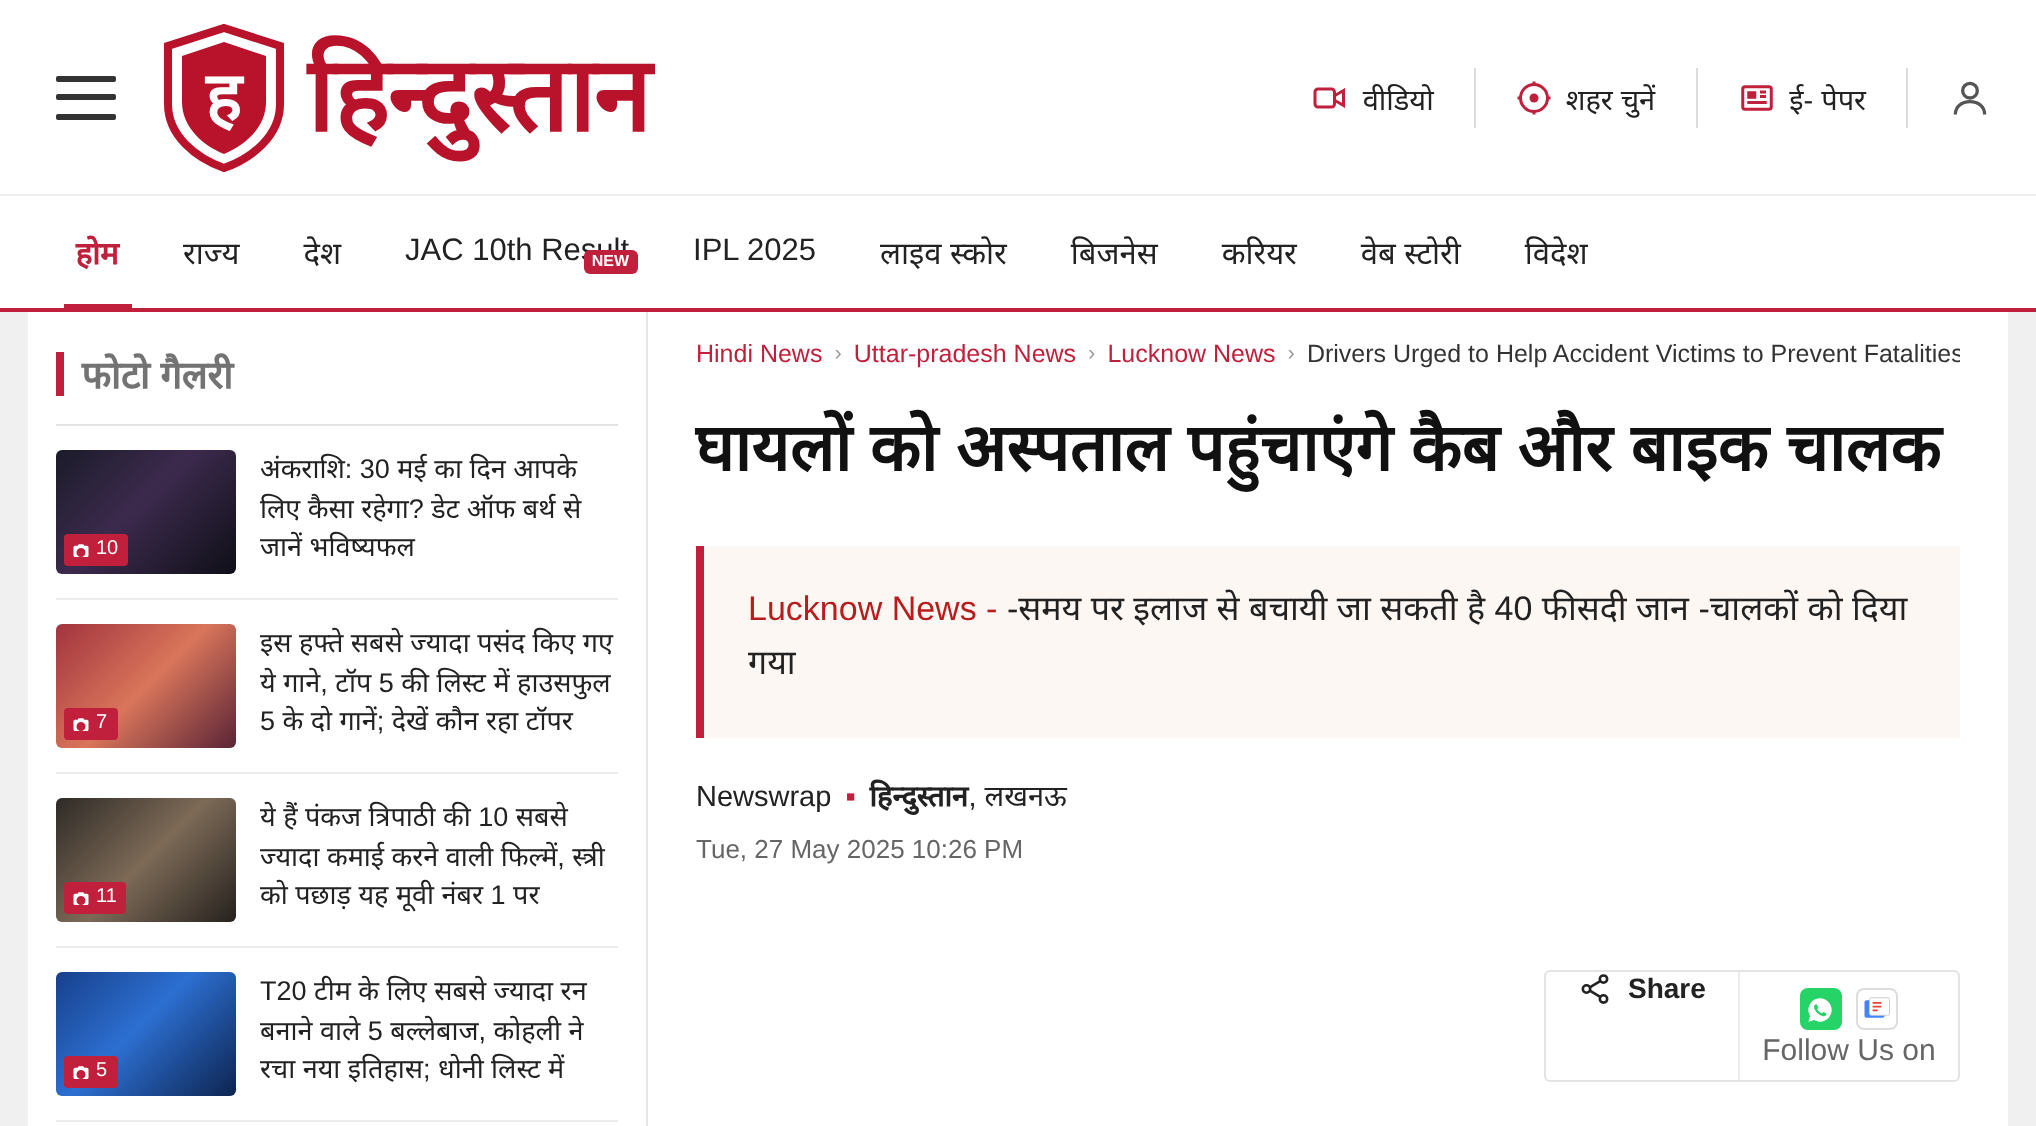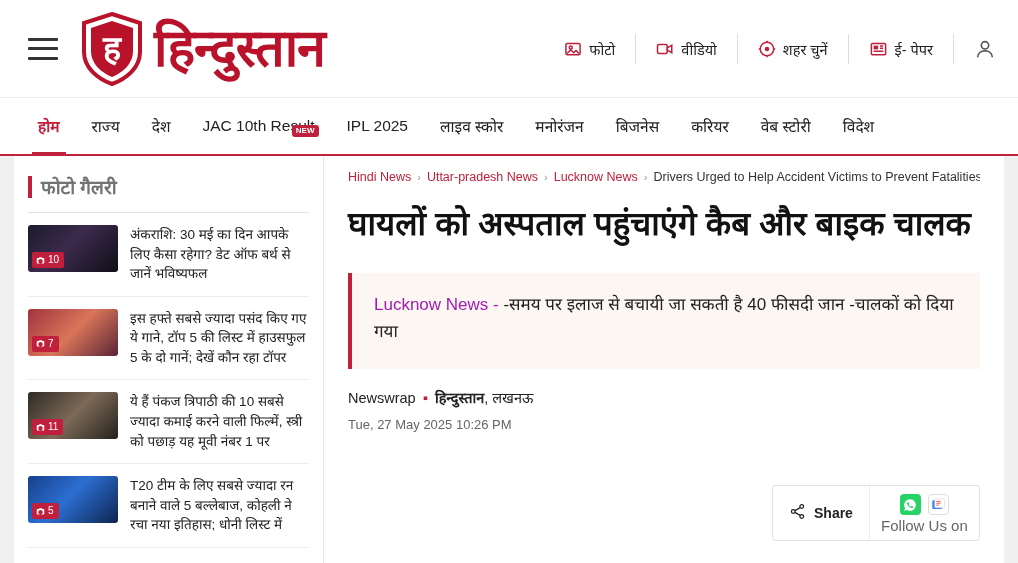--- a/index.html
+++ b/index.html
@@ -142,21 +142,21 @@
   .sidebar-title .bar { width: 4px; height: 22px; background: #c0203b; display:inline-block; }
 
   .photo-item {
     display: flex;
     gap: 12px;
     padding: 12px 0;
     border-bottom: 1px solid #ececec;
     cursor: pointer;
   }
   .thumb {
-    width: 90px; height: 47px;
+    width: 90px; height: 62px;
     flex: 0 0 90px;
     border-radius: 3px;
     position: relative;
     overflow: hidden;
   }
   .thumb .cnt {
     position: absolute;
     left: 4px; bottom: 4px;
     background: #c0203b;
     color: #fff;
@@ -202,21 +202,21 @@
 
   .summary {
     background: #fdf7f3;
     border-left: 4px solid #c0203b;
     padding: 18px 22px;
     font-size: 17px;
     line-height: 1.6;
     color: #222;
     min-height: 96px;
   }
-  .summary .lead { color: #a21caf; }
+  .summary .lead { color: #b91c1c; }
 
   .byline {
     margin-top: 18px;
     font-size: 14.5px;
     color: #222;
   }
   .byline .pub { font-weight: bold; }
   .byline .dot { color: #c0203b; padding: 0 3px; }
   .timestamp {
     margin-top: 10px;
@@ -230,21 +230,21 @@
     bottom: 22px;
     width: 208px;
     height: 56px;
     background: #fff;
     border: 1px solid #e3e3e3;
     border-radius: 3px;
     display: flex;
     align-items: center;
   }
   .share-btn {
-    display: flex; align-items: center; gap: 8px;
+    display: flex; align-items: flex-start; gap: 8px;
     padding: 0 16px;
     height: 100%;
     font-size: 14px;
     font-weight: bold;
     color: #222;
     cursor: pointer;
     border-right: 1px solid #ececec;
   }
   .follow-wrap {
     flex: 1;
@@ -281,30 +281,20 @@
           <path d="M32 2 L60 11 L60 40 C60 56 46 67 32 72 C18 67 4 56 4 40 L4 11 Z" fill="none" stroke="#b9122b" stroke-width="4"></path>
           <path d="M32 9 L53 16 L53 39 C53 52 42 61 32 65 C22 61 11 52 11 39 L11 16 Z" fill="#b9122b"></path>
           <text x="32" y="48" font-family="Liberation Serif, serif" font-size="34" fill="#ffffff" text-anchor="middle" font-weight="bold">ह</text>
         </svg>
       </div>
       <div class="logo-text">हिन्दुस्तान</div>
     </div>
 
     <div class="header-right">
 
-      <div class="hr-item">
-        <span class="hr-icon">
-          <svg width="18" height="18" viewBox="0 0 24 24" fill="none" stroke="#c0203b" stroke-width="2">
-            <rect x="2.5" y="4.5" width="19" height="15" rx="2"></rect>
-            <circle cx="9" cy="10" r="2"></circle>
-            <path d="M4 18l5-5 4 4 3-3 4 4"></path>
-          </svg>
-        </span>
-        <span>फोटो</span>
-      </div>
 
       <div class="hr-item">
         <span class="hr-icon">
           <svg width="18" height="18" viewBox="0 0 24 24" fill="none" stroke="#c0203b" stroke-width="2">
             <rect x="2" y="6" width="13" height="12" rx="2"></rect>
             <path d="M15 10.5l6-3.5v10l-6-3.5z"></path>
           </svg>
         </span>
         <span>वीडियो</span>
       </div>
@@ -356,23 +346,20 @@
       <span class="wrap-rel">
         <span>JAC 10th Result</span>
         <span class="badge-new">NEW</span>
       </span>
     </div>
     <div class="nav-item">
       <span>IPL 2025</span>
     </div>
     <div class="nav-item">
       <span>लाइव स्कोर</span>
-    </div>
-    <div class="nav-item">
-      <span>मनोरंजन</span>
     </div>
     <div class="nav-item">
       <span>बिजनेस</span>
     </div>
     <div class="nav-item">
       <span>करियर</span>
     </div>
     <div class="nav-item">
       <span>वेब स्टोरी</span>
     </div>

